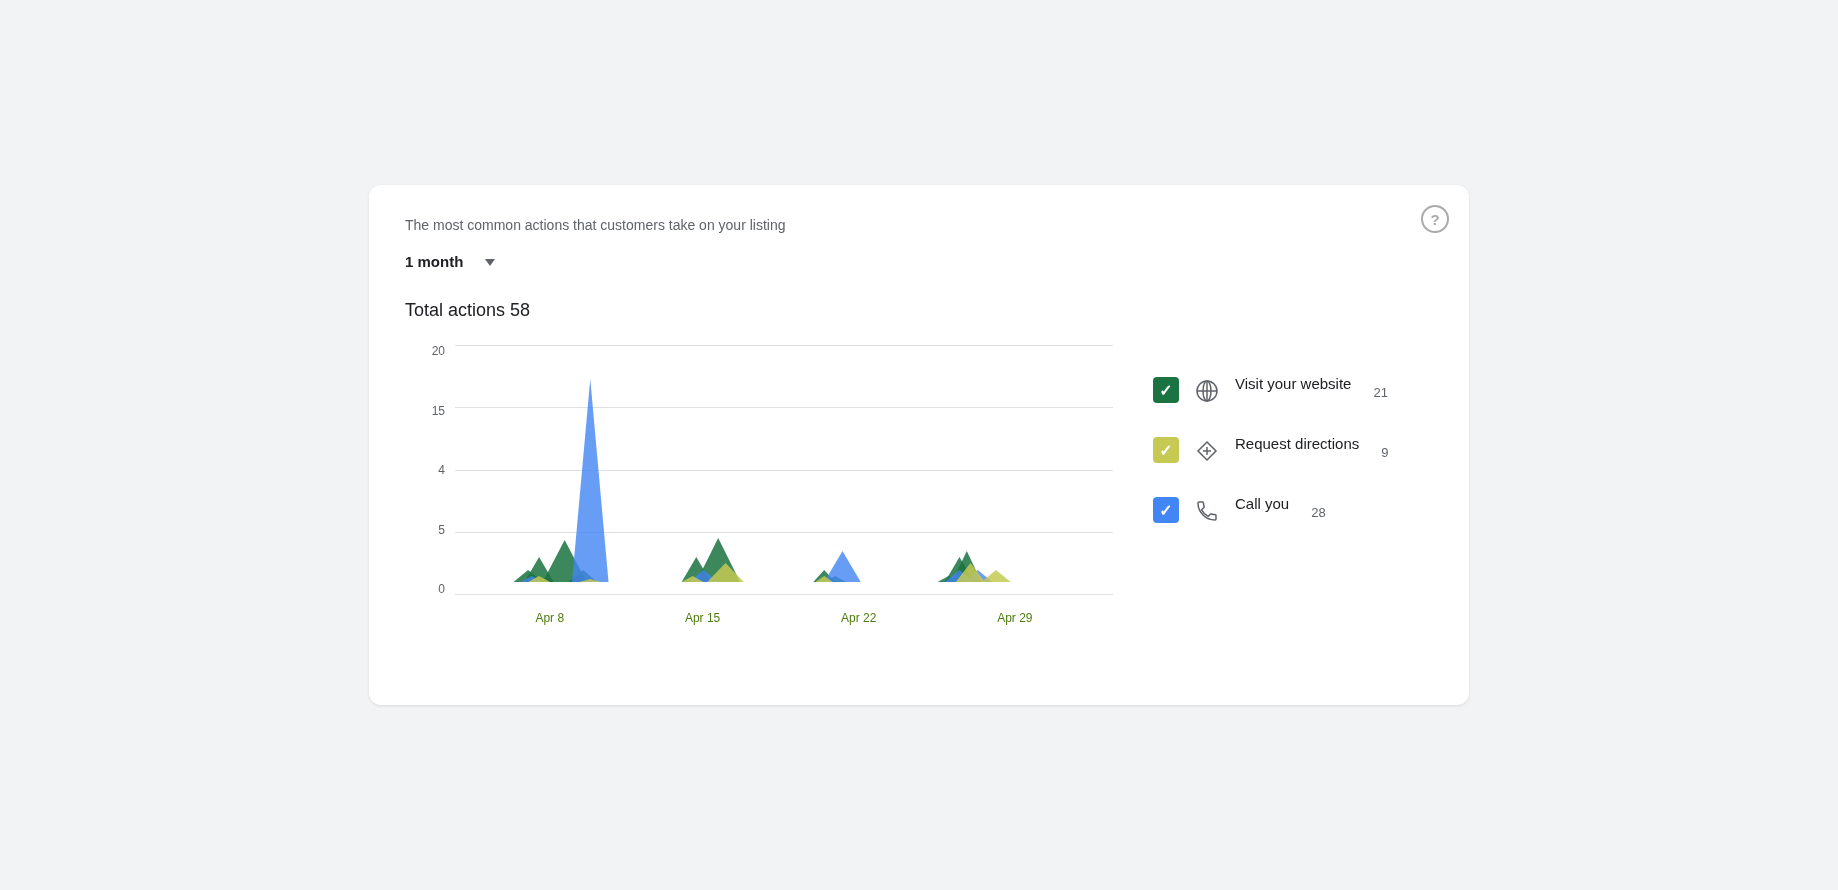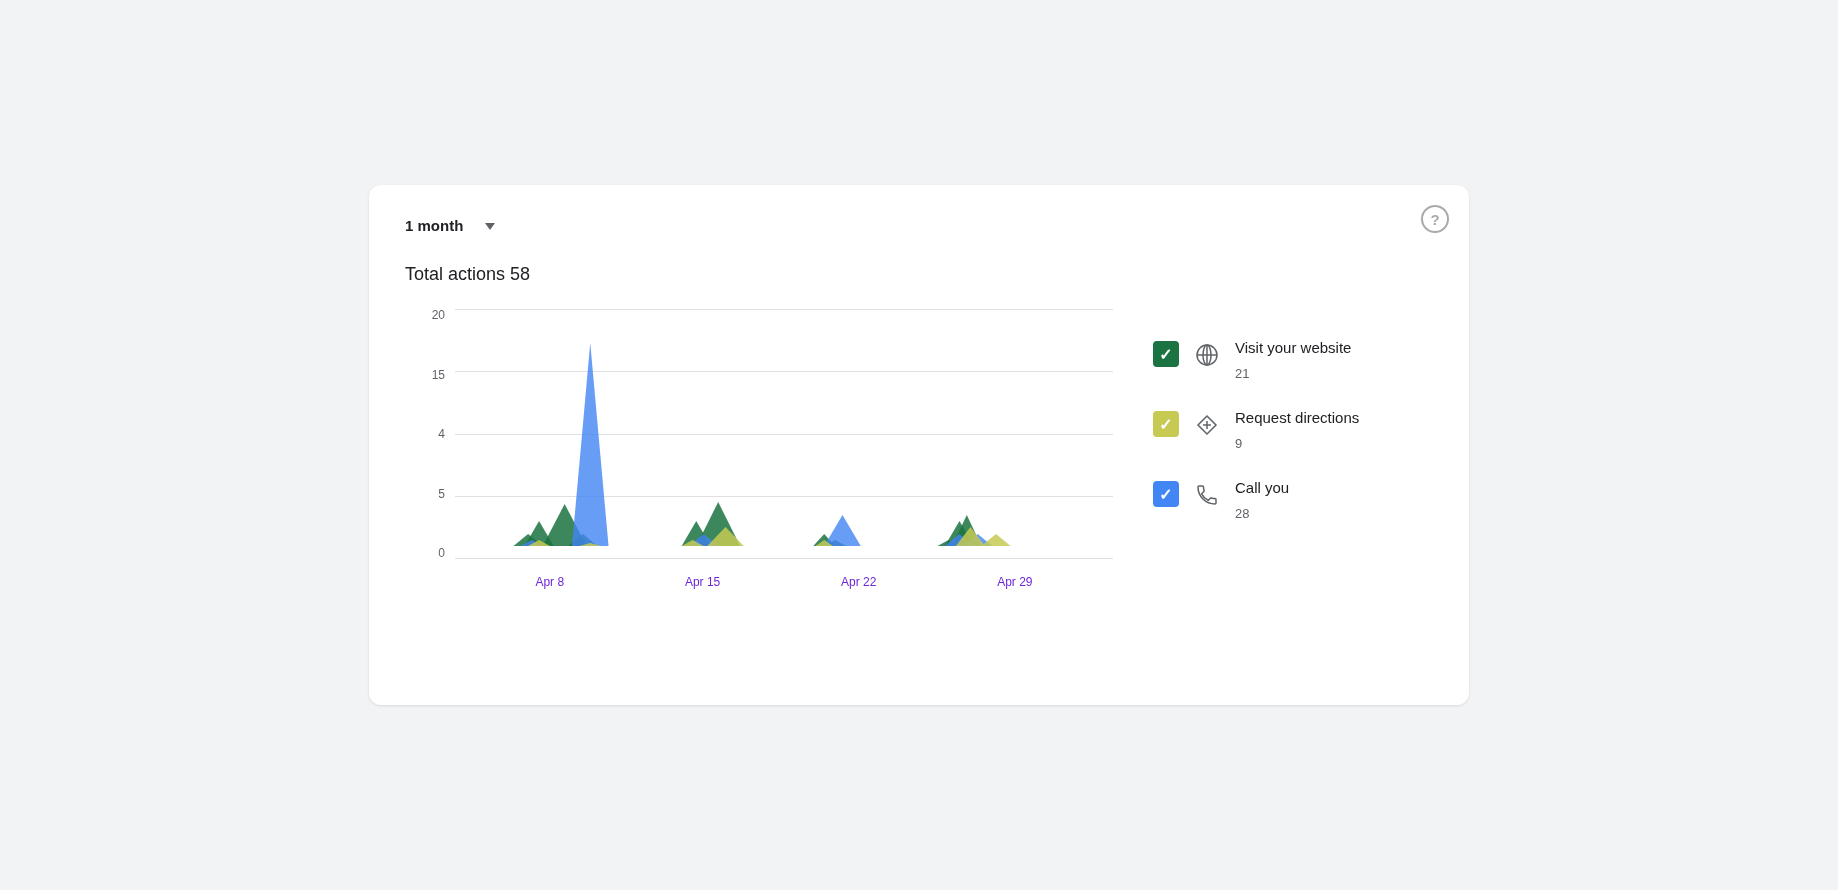--- a/index.html
+++ b/index.html
@@ -134,21 +134,21 @@
       position: absolute;
       left: 50px;
       bottom: 0;
       right: 0;
       display: flex;
       justify-content: space-around;
       padding: 0 20px;
     }
     .x-label {
       font-size: 12px;
-      color: #6d28d9;
+      color: #4d7c0f;
       text-align: center;
     }
     
     .legend {
       width: 280px;
       display: flex;
       flex-direction: column;
       gap: 28px;
       padding-top: 30px;
     }
@@ -177,40 +177,42 @@
       height: 32px;
       display: flex;
       align-items: center;
       justify-content: center;
       flex-shrink: 0;
       color: #5f6368;
       font-size: 20px;
     }
     .legend-text {
       display: flex;
-      flex-direction: column;
+      flex-direction: row;
+      gap: 22px;
     }
     .legend-name {
       font-size: 15px;
       color: #202124;
     }
     .legend-count {
       font-size: 13px;
       color: #5f6368;
       margin-top: 10px;
     }
   </style>
 </head>
 <body>
 
 <div class="card">
   <button class="help-btn">
     <span>?</span>
   </button>
 
+  <p class="subtitle">The most common actions that customers take on your listing</p>
 
   <div class="period-selector">
     <span class="period-label">1 month</span>
     <div class="chevron-down"></div>
   </div>
 
   <p class="total-label">
     <span>Total actions</span>&nbsp;<span>58</span>
   </p>
 

